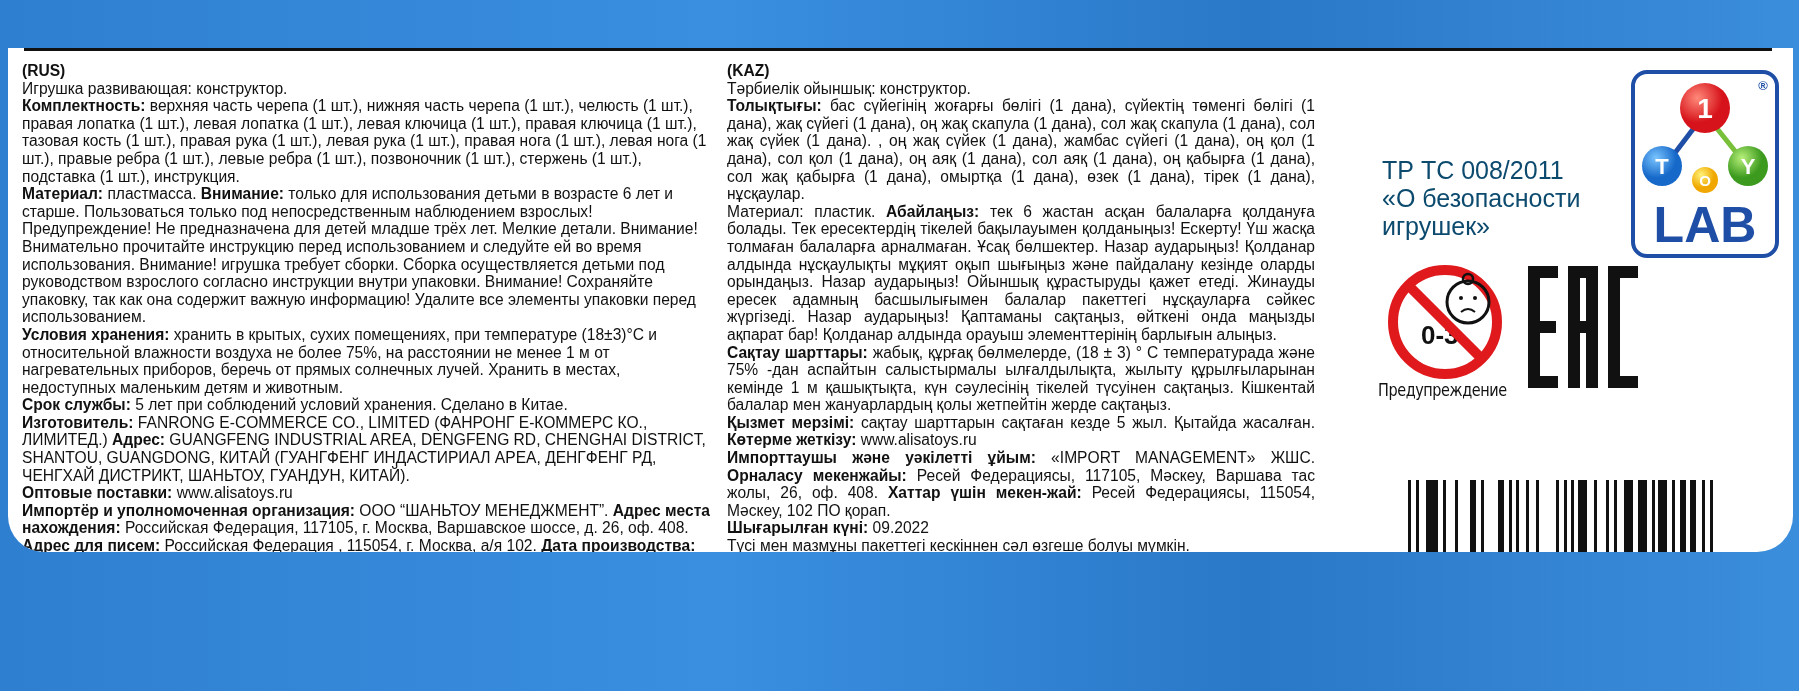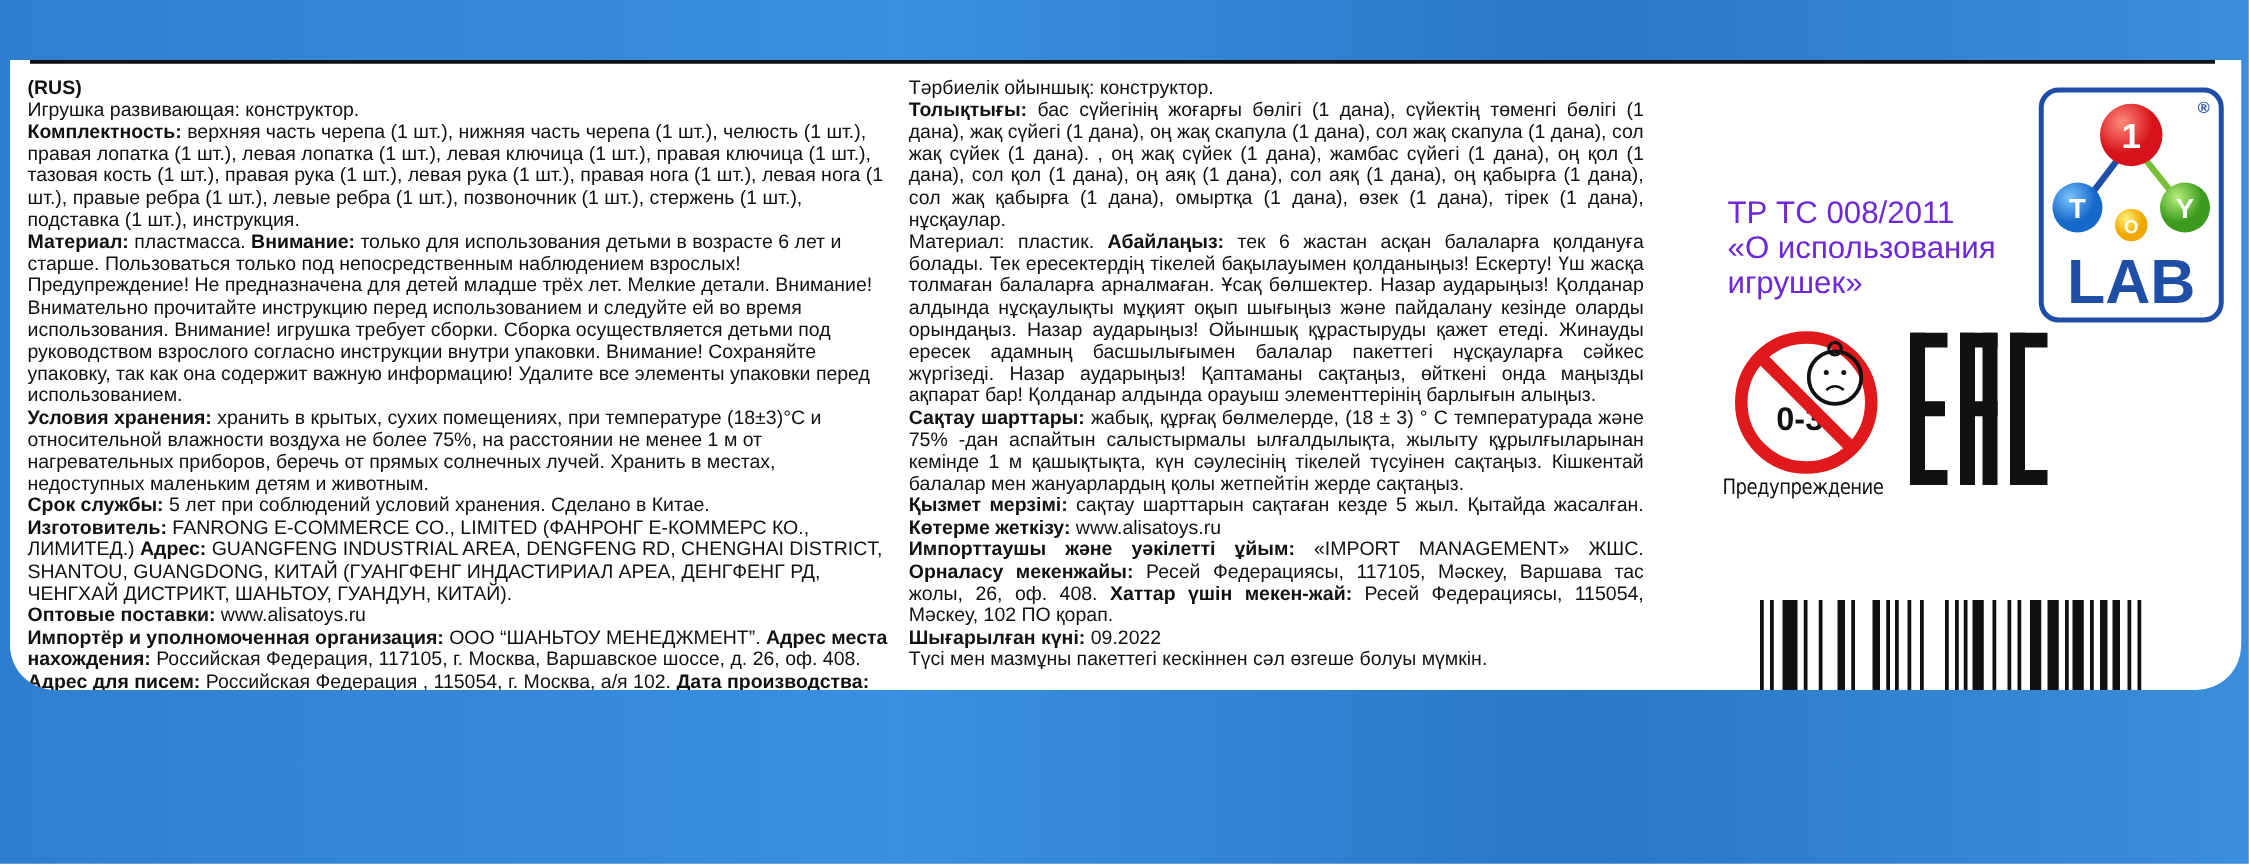--- a/index.html
+++ b/index.html
@@ -24,21 +24,21 @@
     position: absolute; top: 14px; font-size: 15.6px; line-height: 17.6px;
   }
   .col-rus { left: 14px; width: 690px; }
   .col-kaz { left: 719px; width: 588px; text-align: justify; }
   .col .lang { font-weight: bold; display: block; }
   .col .title { font-weight: normal; display: block; }
   .col p { margin: 0; }
   .col b { font-weight: bold; }
   .right { position: absolute; left: 1310px; top: 0; width: 475px; height: 672px; }
   .tr-text {
-    position: absolute; left: 64px; top: 108px; font-size: 25px; line-height: 28px; color: #6d28d9;
+    position: absolute; left: 64px; top: 108px; font-size: 25px; line-height: 28px; color: #0c4a6e;
   }
   .logo {
     position: absolute; left: 313px; top: 22px; width: 148px; height: 188px;
     border: 4px solid #1f4ea6; border-radius: 16px; background: #fff;
   }
   .age-wrap { position: absolute; left: 65px; top: 214px; width: 130px; }
   .age-label { position: absolute; left: -5px; top: 118px; font-size: 17px; white-space: nowrap; font-family: "DejaVu Sans", sans-serif; letter-spacing: -0.5px; transform: scaleX(0.85); transform-origin: left; }
   .eac { position: absolute; left: 210px; top: 218px; }
   .pap { position: absolute; left: 340px; top: 212px; }
   .art { position: absolute; right: 40px; top: 370px; font-size: 39px; font-weight: bold; white-space: nowrap; }
@@ -57,34 +57,35 @@
     <p><b>Материал:</b><span> пластмасса. </span><b>Внимание:</b><span> только для использования детьми в возрасте 6 лет и старше. Пользоваться только под непосредственным наблюдением взрослых! Предупреждение! Не предназначена для детей младше трёх лет. Мелкие детали. Внимание! Внимательно прочитайте инструкцию перед использованием и следуйте ей во время использования. Внимание! игрушка требует сборки. Сборка осуществляется детьми под руководством взрослого согласно инструкции внутри упаковки. Внимание! Сохраняйте упаковку, так как она содержит важную информацию! Удалите все элементы упаковки перед использованием.</span></p>
     <p><b>Условия хранения:</b><span> хранить в крытых, сухих помещениях, при температуре (18±3)°С и относительной влажности воздуха не более 75%, на расстоянии не менее 1 м от нагревательных приборов, беречь от прямых солнечных лучей. Хранить в местах, недоступных маленьким детям и животным.</span></p>
     <p><b>Срок службы:</b><span> 5 лет при соблюдений условий хранения. Сделано в Китае.</span></p>
     <p><b>Изготовитель:</b><span> FANRONG E-COMMERCE CO., LIMITED (ФАНРОНГ Е-КОММЕРС КО., ЛИМИТЕД.) </span><b>Адрес:</b><span> GUANGFENG INDUSTRIAL AREA, DENGFENG RD, CHENGHAI DISTRICT, SHANTOU, GUANGDONG, КИТАЙ (ГУАНГФЕНГ ИНДАСТИРИАЛ АРЕА, ДЕНГФЕНГ РД, ЧЕНГХАЙ ДИСТРИКТ, ШАНЬТОУ, ГУАНДУН, КИТАЙ).</span></p>
     <p><b>Оптовые поставки:</b><span> www.alisatoys.ru</span></p>
     <p><b>Импортёр и уполномоченная организация:</b><span> ООО “ШАНЬТОУ МЕНЕДЖМЕНТ”.  </span><b>Адрес места нахождения:</b><span> Российская Федерация, 117105, г. Москва, Варшавское шоссе, д. 26, оф. 408. </span><b>Адрес для писем:</b><span> Российская Федерация , 115054, г. Москва, а/я 102. </span><b>Дата производства:</b><span> 09.2022</span></p>
     <p>Цвет и содержимое могут незначительно отличаться от изображения на упаковке.</p>
   </div>
 
   <div class="col col-kaz">
+    <span class="lang">(KAZ)</span>
     <span class="title">Тәрбиелік ойыншық: конструктор.</span>
     <p><b>Толықтығы:</b><span> бас сүйегінің жоғарғы бөлігі (1 дана), сүйектің төменгі бөлігі (1 дана), жақ сүйегі (1 дана), оң жақ скапула (1 дана), сол жақ скапула (1 дана), сол жақ сүйек (1 дана). , оң жақ сүйек (1 дана), жамбас сүйегі (1 дана), оң қол (1 дана), сол қол (1 дана), оң аяқ (1 дана), сол аяқ (1 дана), оң қабырға (1 дана), сол жақ қабырға (1 дана), омыртқа (1 дана), өзек (1 дана), тірек (1 дана), нұсқаулар.</span></p>
     <p><span>Материал: пластик. </span><b>Абайлаңыз:</b><span> тек 6 жастан асқан балаларға қолдануға болады. Тек ересектердің тікелей бақылауымен қолданыңыз! Ескерту! Үш жасқа толмаған балаларға арналмаған. Ұсақ бөлшектер. Назар аударыңыз! Қолданар алдында нұсқаулықты мұқият оқып шығыңыз және пайдалану кезінде оларды орындаңыз. Назар аударыңыз! Ойыншық құрастыруды қажет етеді. Жинауды ересек адамның басшылығымен балалар пакеттегі нұсқауларға сәйкес жүргізеді. Назар аударыңыз! Қаптаманы сақтаңыз, өйткені онда маңызды ақпарат бар! Қолданар алдында орауыш элементтерінің барлығын алыңыз.</span></p>
     <p><b>Сақтау шарттары:</b><span> жабық, құрғақ бөлмелерде, (18 ± 3) ° С температурада және 75% -дан аспайтын салыстырмалы ылғалдылықта, жылыту құрылғыларынан кемінде 1 м қашықтықта, күн сәулесінің тікелей түсуінен сақтаңыз. Кішкентай балалар мен жануарлардың қолы жетпейтін жерде сақтаңыз.</span></p>
     <p><b>Қызмет мерзімі:</b><span> сақтау шарттарын сақтаған кезде 5 жыл. Қытайда жасалған. </span><b>Көтерме жеткізу:</b><span> www.alisatoys.ru</span></p>
     <p><b>Импорттаушы және уәкілетті ұйым:</b><span> «IMPORT MANAGEMENT» ЖШС. </span><b>Орналасу мекенжайы:</b><span> Ресей Федерациясы, 117105, Мәскеу, Варшава тас жолы, 26, оф. 408. </span><b>Хаттар үшін мекен-жай:</b><span> Ресей Федерациясы, 115054, Мәскеу, 102 ПО қорап.</span></p>
     <p><b>Шығарылған күні:</b><span> 09.2022</span></p>
     <p style="text-align:left">Түсі мен мазмұны пакеттегі кескіннен сәл өзгеше болуы мүмкін.</p>
   </div>
 
   <div class="right">
     <div class="tr-text">
       <div>ТР ТС 008/2011</div>
-      <div>«О использования</div>
+      <div>«О безопасности</div>
       <div>игрушек»</div>
     </div>
 
     <div class="logo">
       <svg width="140" height="180" viewBox="0 0 140 180">
         <line x1="68" y1="42" x2="30" y2="92" stroke="#1f4ea6" stroke-width="5"></line>
         <line x1="72" y1="42" x2="112" y2="92" stroke="#78c03a" stroke-width="5"></line>
         <defs>
           <radialGradient id="gr" cx="35%" cy="30%">
               <stop offset="0" stop-color="#ff8a7a"></stop>

